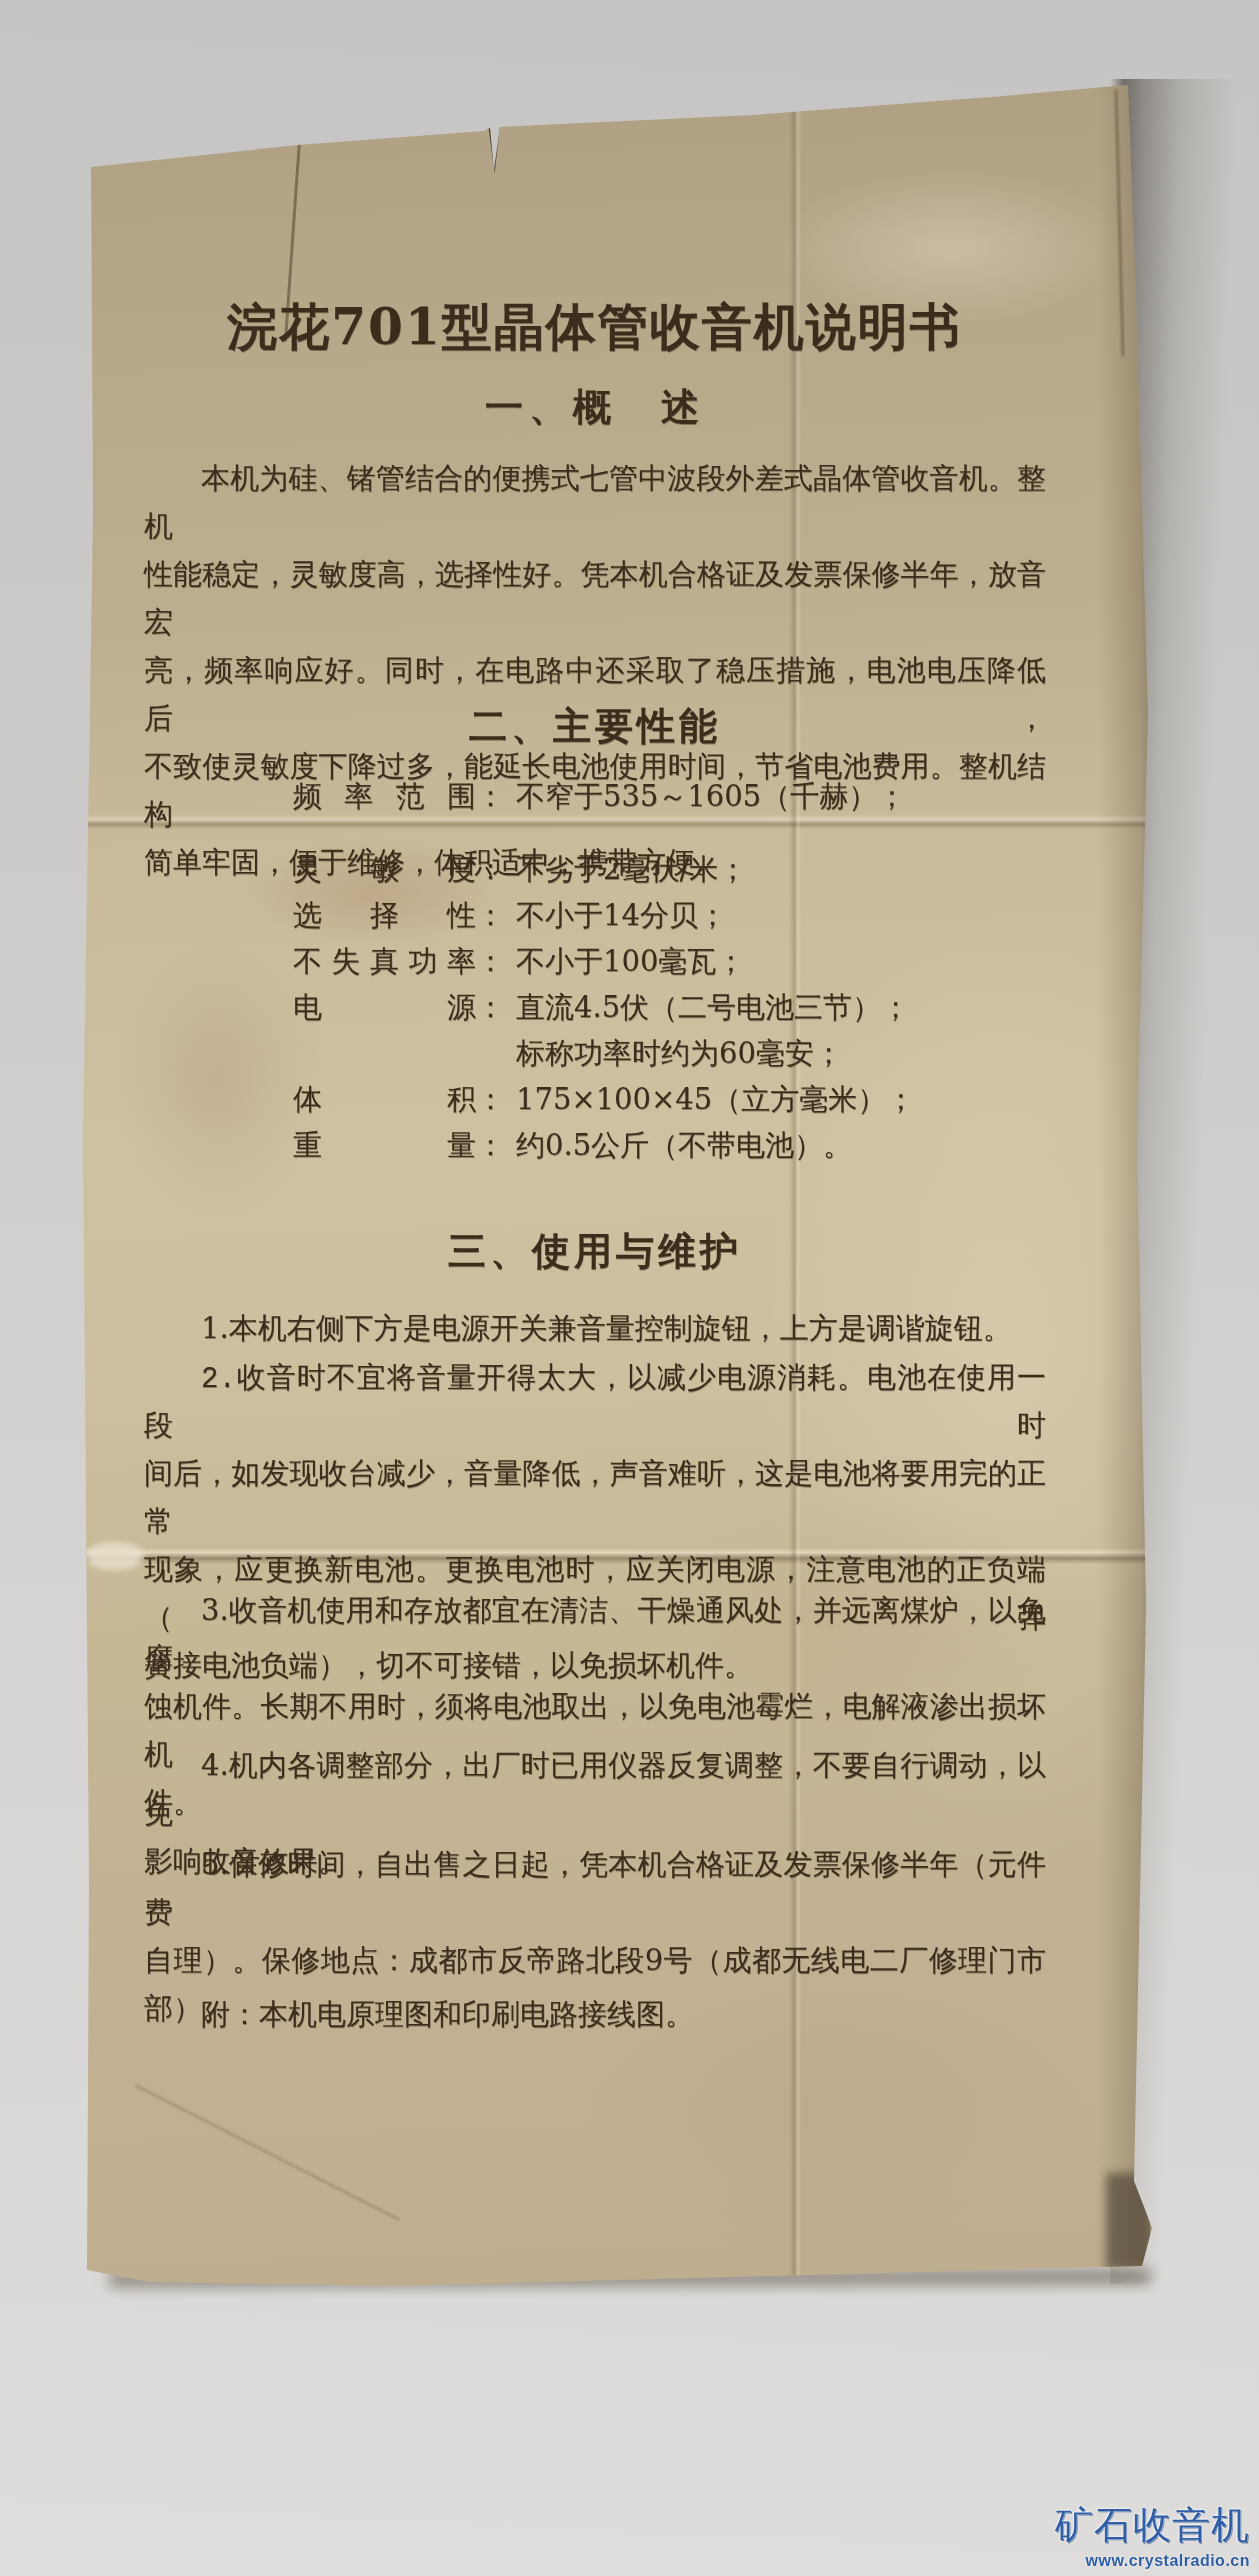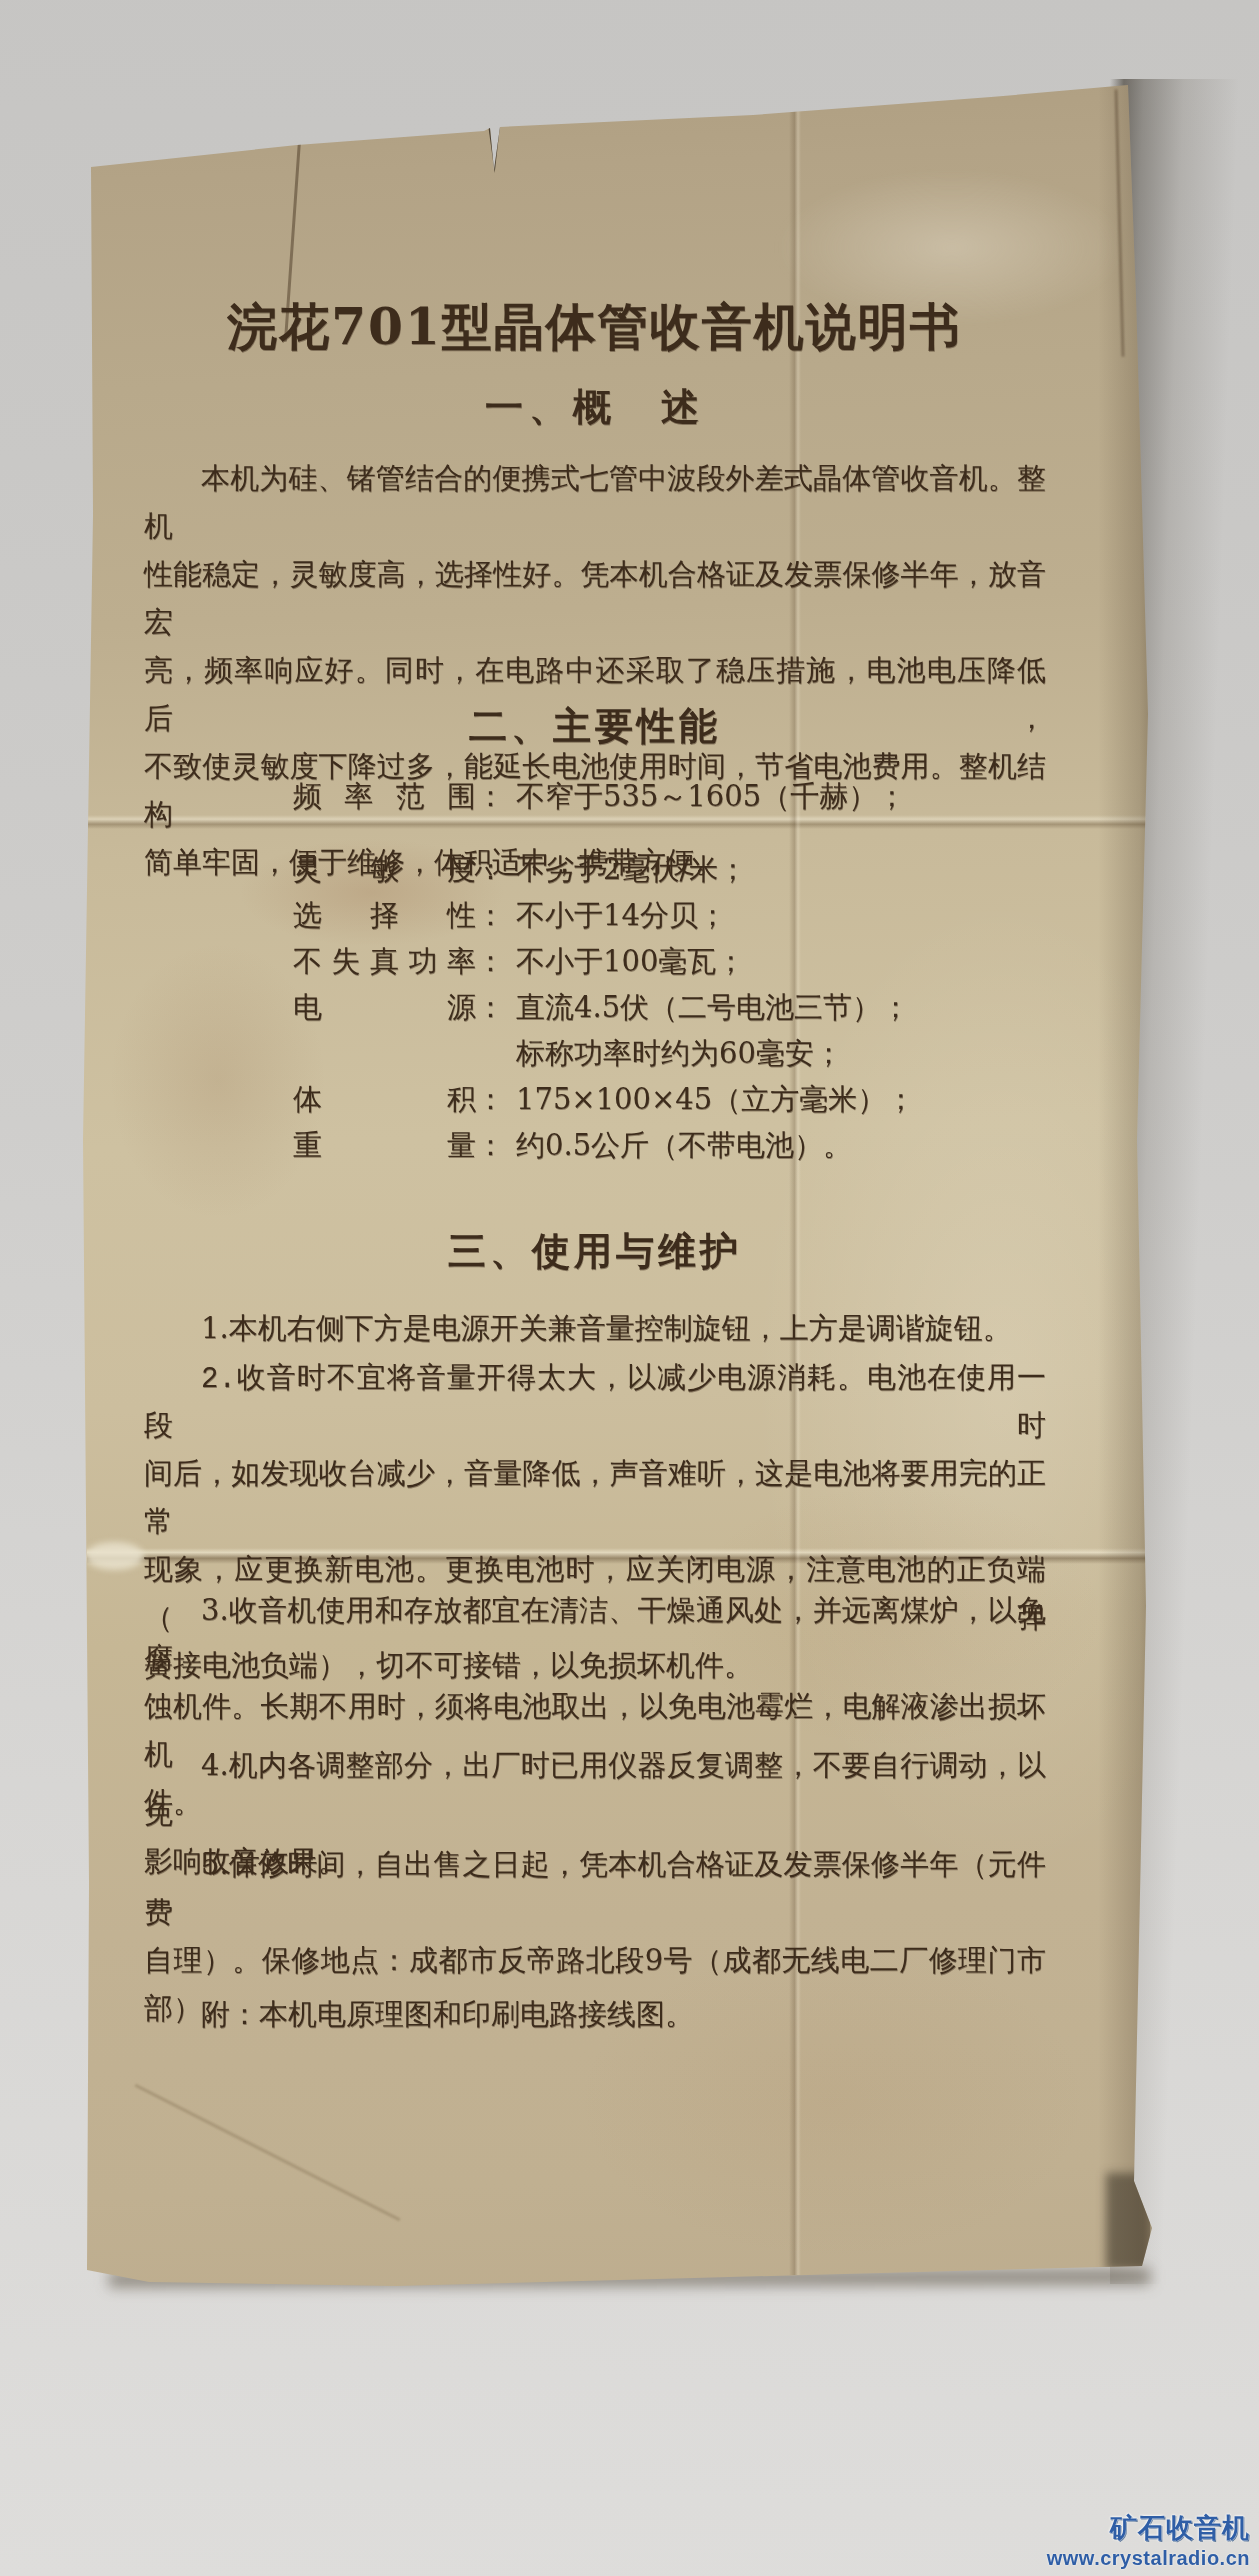--- a/index.html
+++ b/index.html
@@ -83,23 +83,23 @@
       color:#3d2c1c;text-shadow:0.5px 0.5px 0 rgba(61,44,28,.45);}
   .para:nth-child(1){top:1304px;}
   .para:nth-child(2){top:1356px;font-family:Liberation Mono, monospace;}
   .para:nth-child(3){top:1586px;}
   .para:nth-child(4){top:1741px;}
   .para:nth-child(5){top:1840px;}
   .appendix{top:1990px;}
   
   .watermark{position:absolute;right:10px;bottom:6px;text-align:right;z-index:5;
       font-family:"Liberation Sans","DejaVu Sans",sans-serif;}
-  .wm-name{font-size:27px;font-weight:700;letter-spacing:1px;
+  .wm-name{font-size:38px;font-weight:400;letter-spacing:1px;
       text-shadow:0 0 2px #fff,0 0 3px #fff,1px 1px 0 #123a6e;}
-  .wm-url{font-size:20px;font-weight:700;letter-spacing:0.5px;margin-top:1px;
+  .wm-url{font-size:16px;font-weight:700;letter-spacing:0.5px;margin-top:1px;
       text-shadow:0 0 2px #fff;}
 </style>
 </head>
 <body>
 
 <div class="stage">
   <div class="bg"></div>
   <div class="edge-shadow"></div>
   <div class="bottom-shadow"></div>
 

